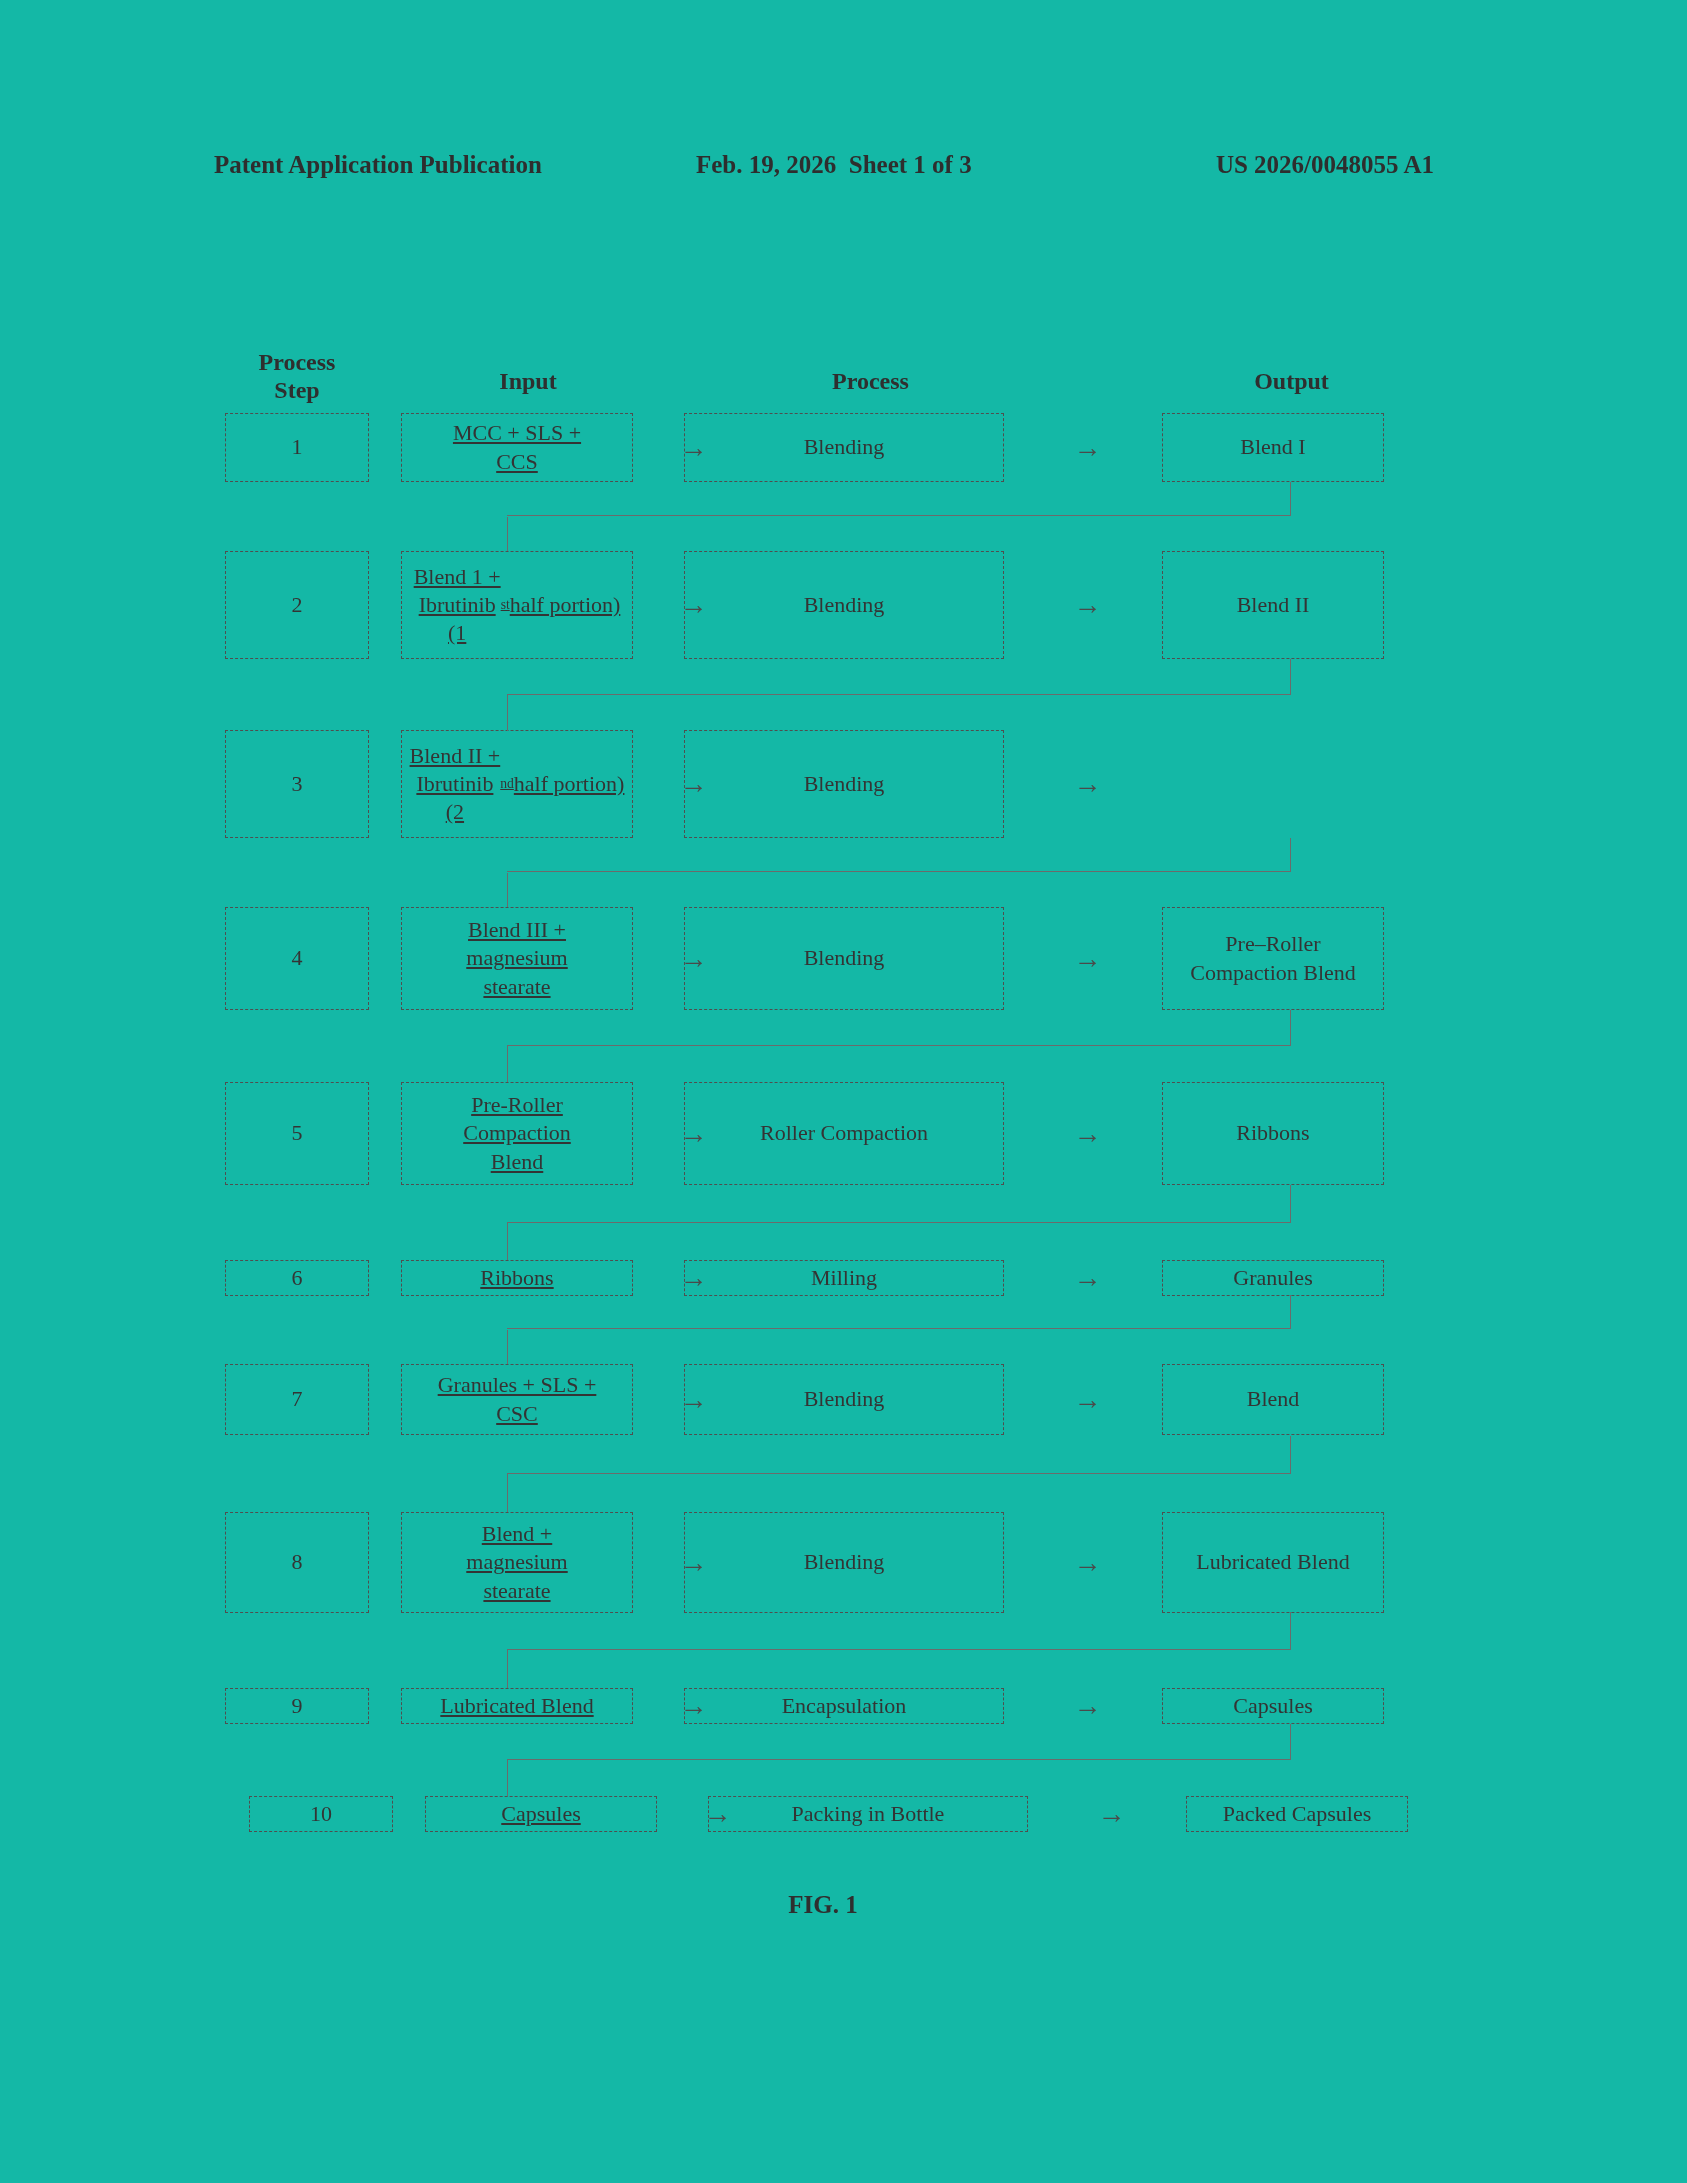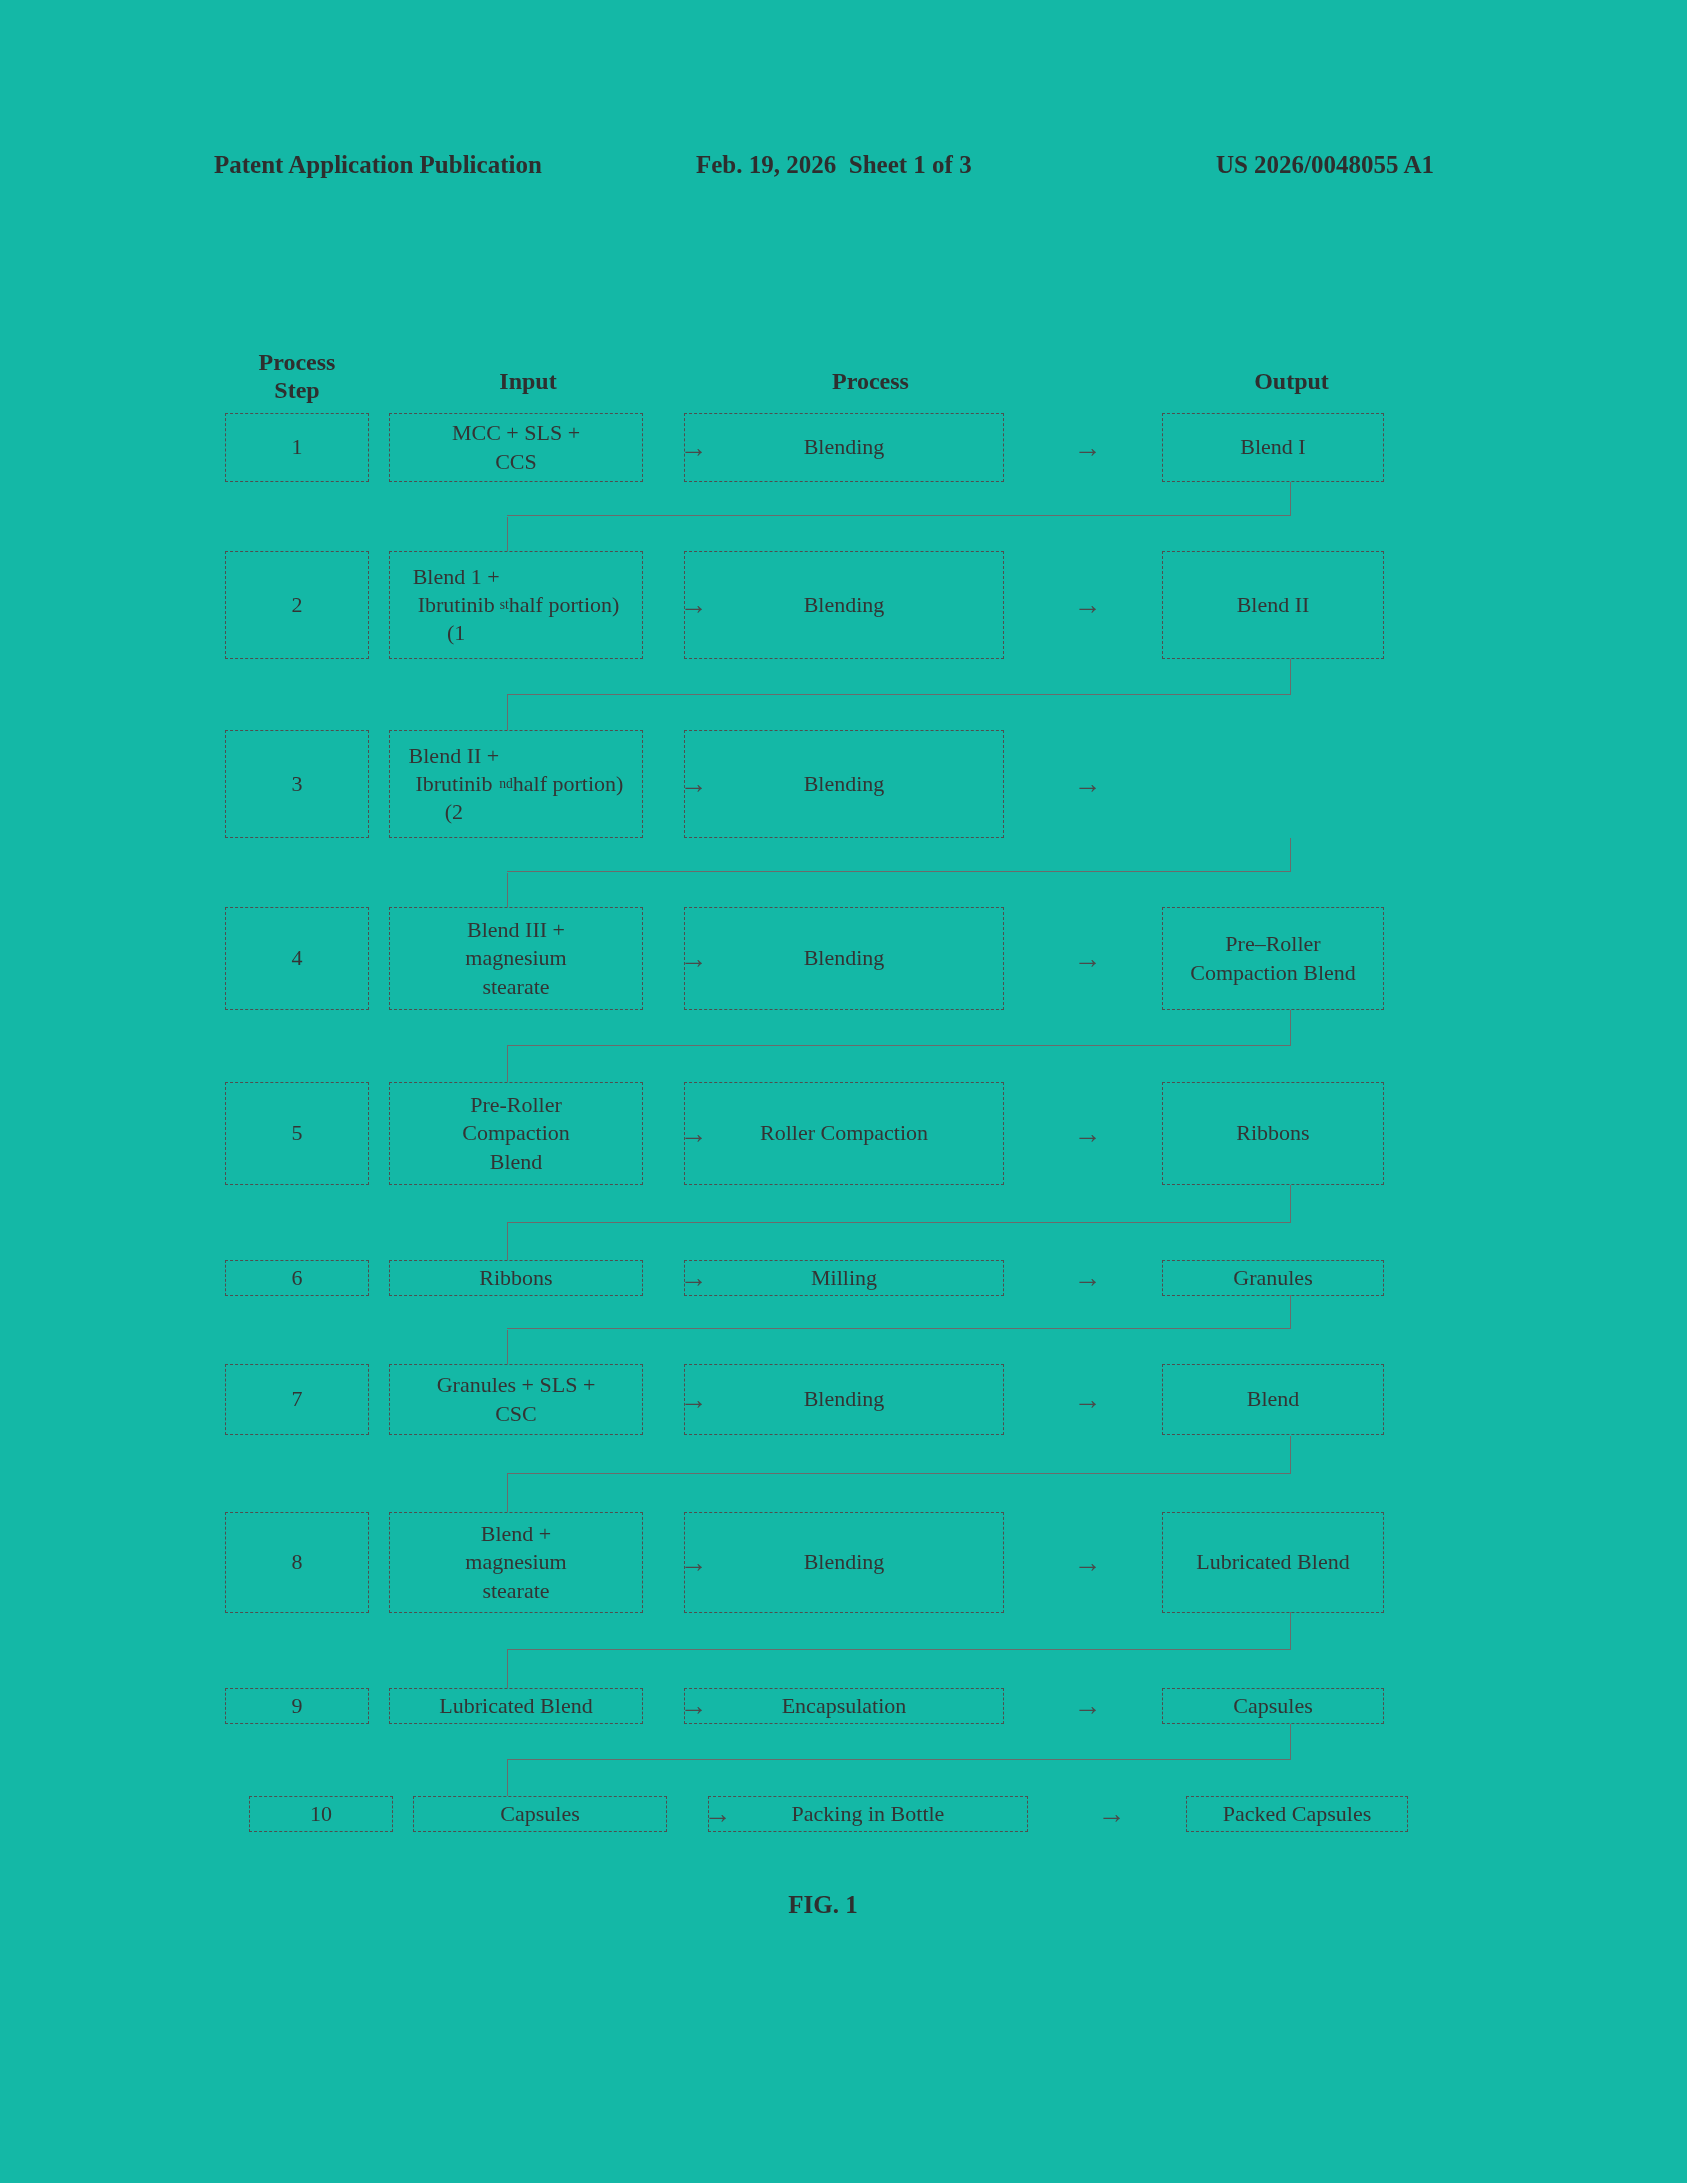--- a/index.html
+++ b/index.html
@@ -64,21 +64,21 @@
     align-items: center;
     justify-content: center;
     text-align: center;
     white-space: pre-line;
     font-size: 22px;
     line-height: 1.28;
     color: #343434;
     padding: 1.3px 4px;
   }
   .step    { left: 225px;  width: 144px; }
-  .input   { left: 389px;  width: 254px; }
+  .input   { left: 401px;  width: 232px; text-decoration: underline; }
   .process { left: 684px; width: 320px; }
   .output  { left: 1162px; width: 222px; }
 
   .arrow {
     position: absolute;
     top: 0;
     height: 100%;
     display: flex;
     align-items: center;
     justify-content: center;

